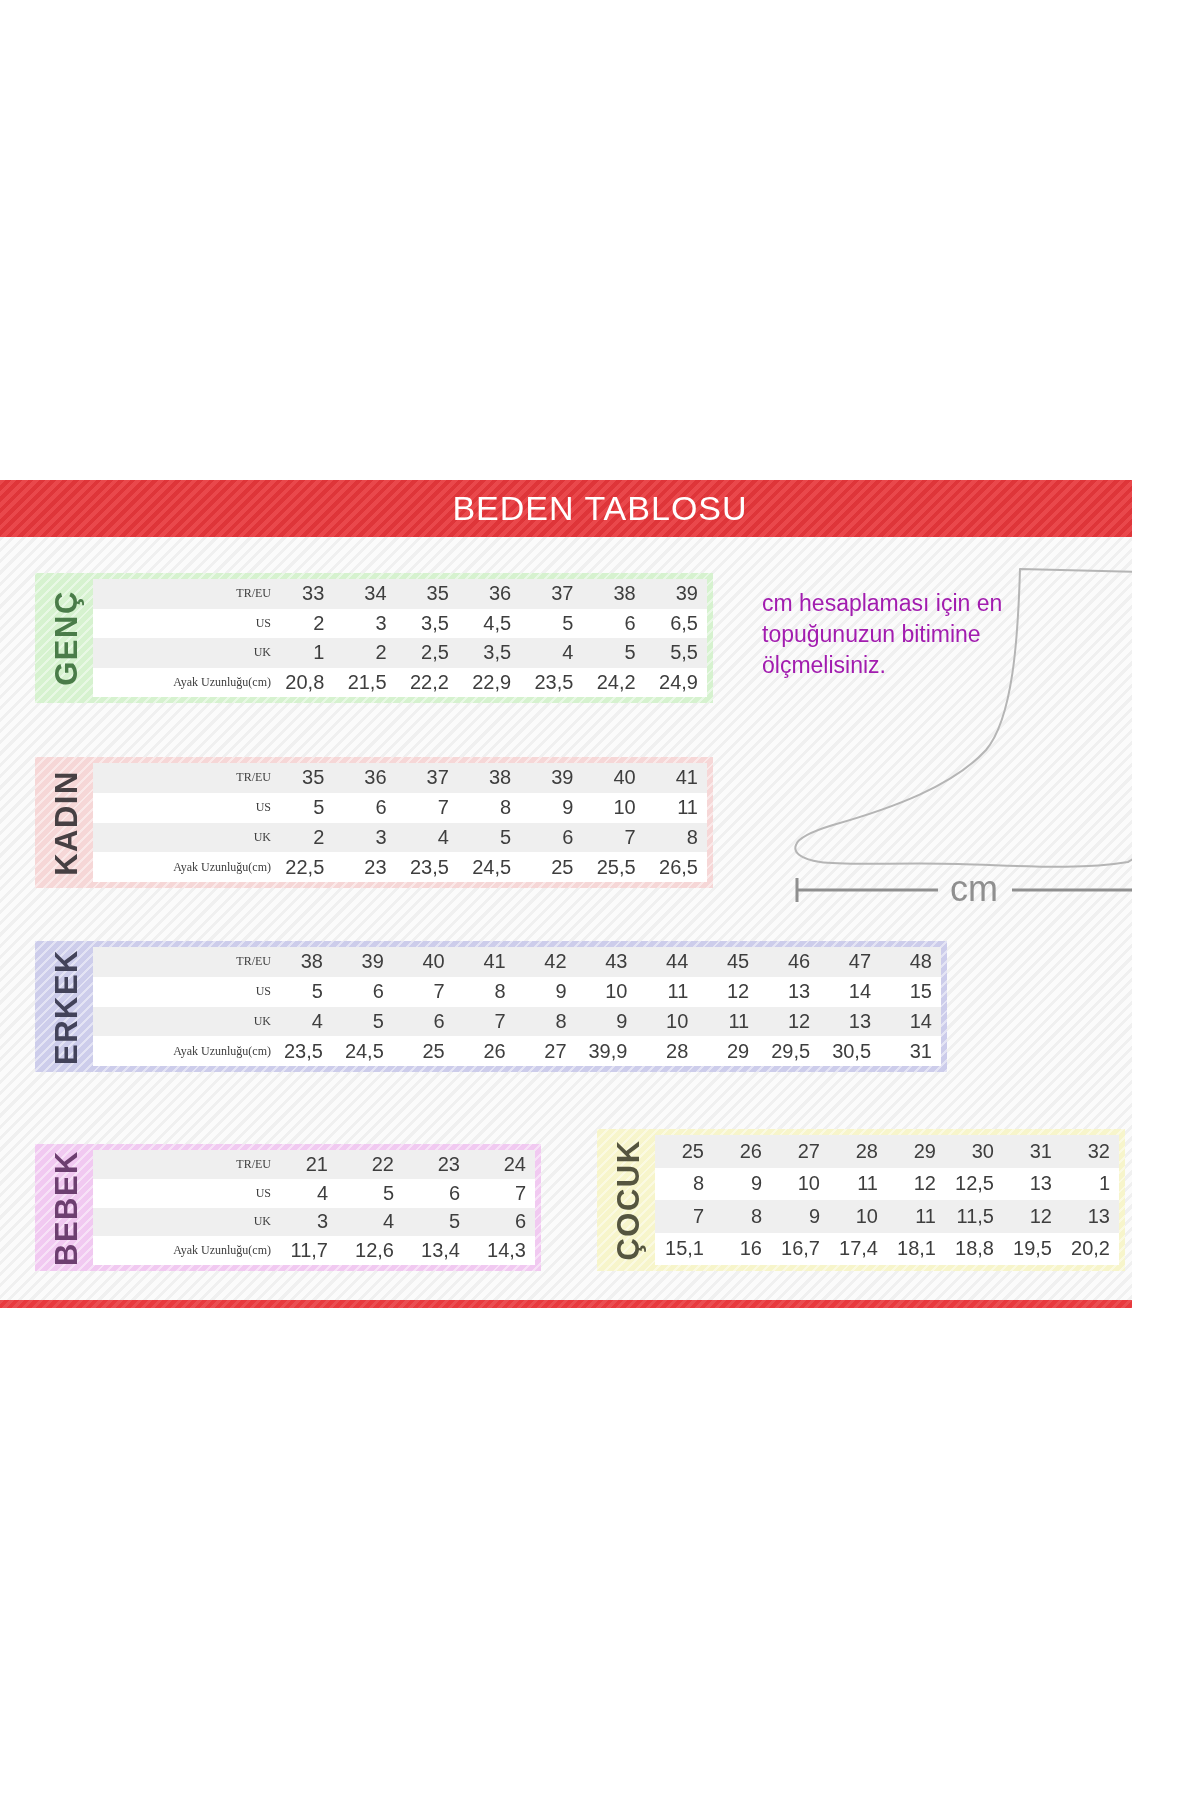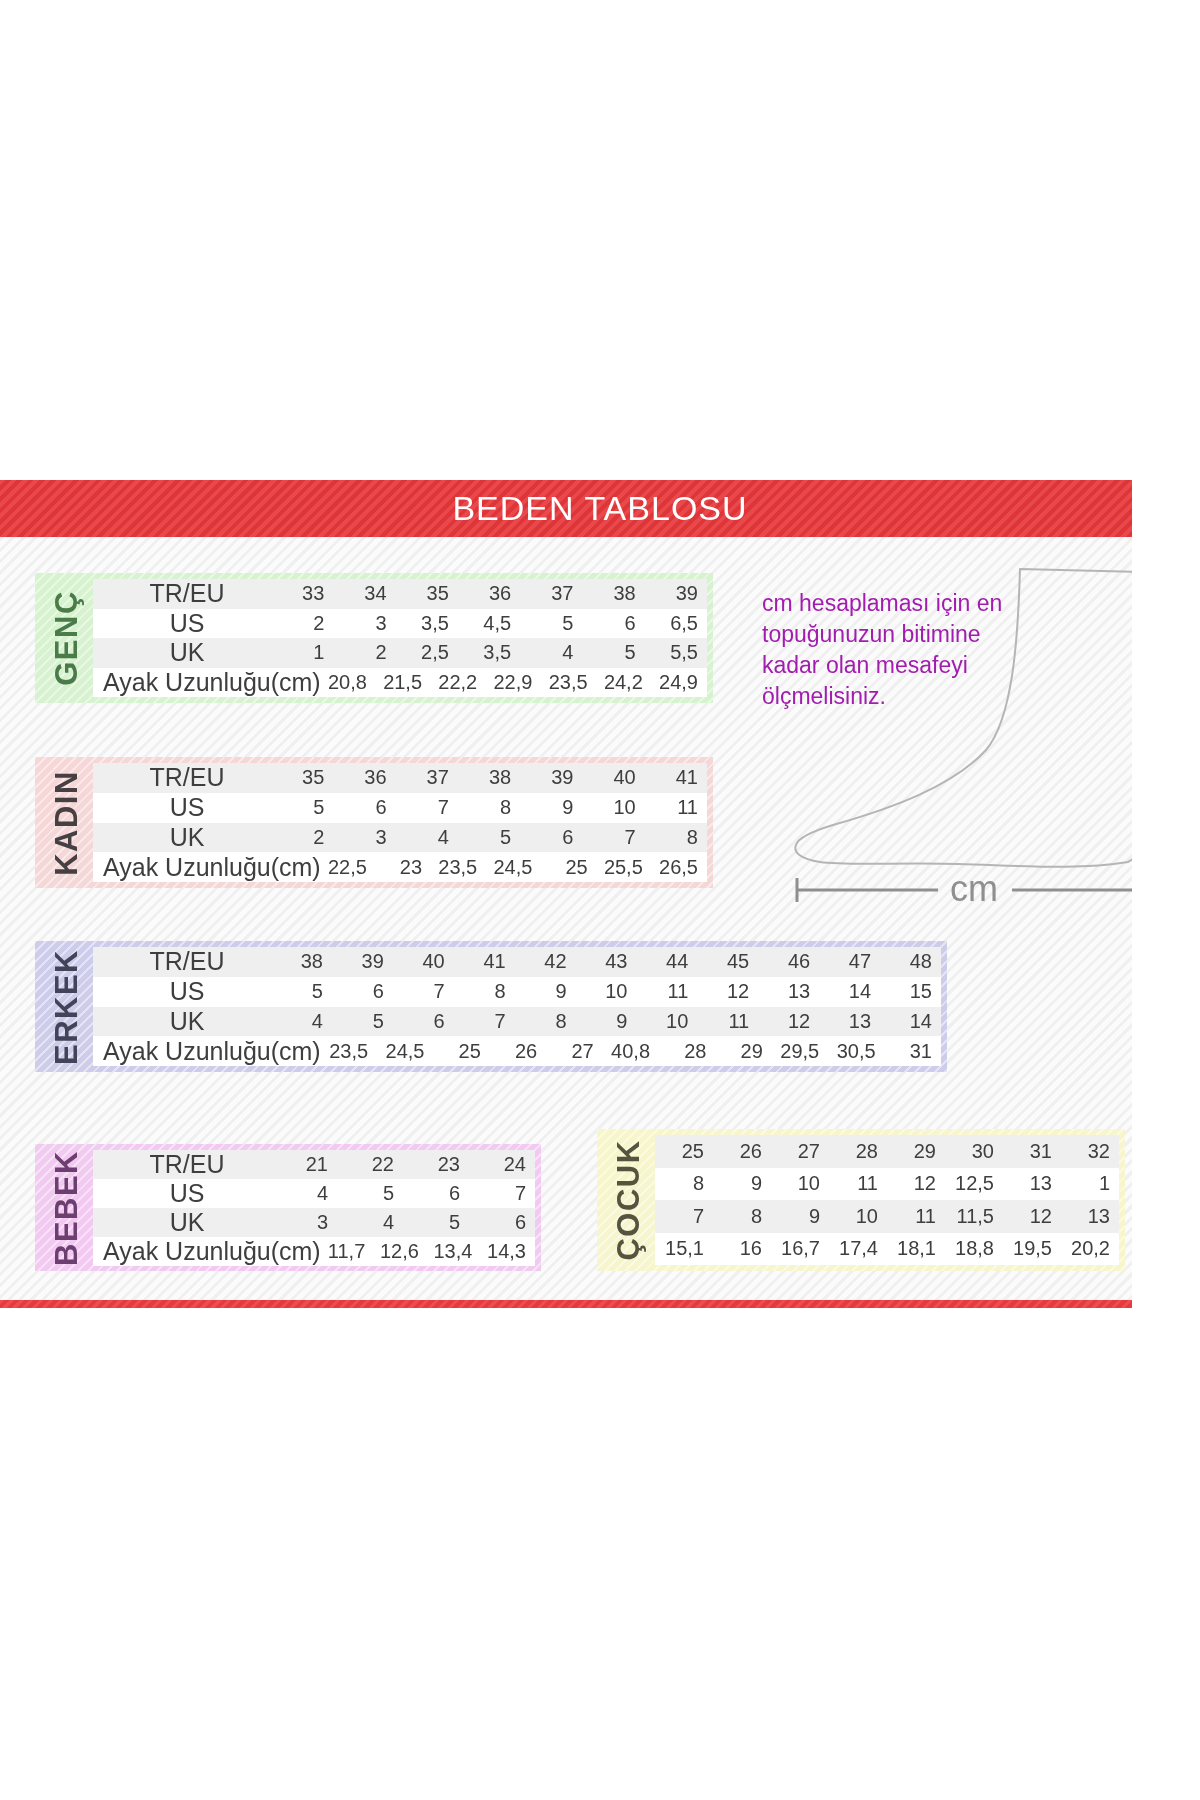--- a/index.html
+++ b/index.html
@@ -43,21 +43,21 @@
     overflow:visible;
   }
   .side span{
     transform:rotate(-90deg);white-space:nowrap;
     font-size:31px;font-weight:600;letter-spacing:1.5px;
   }
   .rows{flex:1;display:flex;flex-direction:column;background:#ffffff;}
   .row{flex:1;display:flex;align-items:center;background:#ffffff;
        font-size:20px;color:#3e3e3e;}
   .row.alt{background:#efefef;}
-  .lbl{flex:0 0 168px;padding-left:10px;text-align:center;white-space:nowrap;font-size:25px;}
+  .lbl{flex:0 0 168px;padding-left:10px;text-align:right;white-space:nowrap;font-size:12px;font-family:Liberation Serif, serif;}
   .cell{flex:1;text-align:right;padding-right:9px;white-space:nowrap;}
 
   .info-text{
     position:absolute;left:762px;top:588px;width:310px;
     color:#a21caf;font-size:23px;line-height:31px;
   }
 
   .foot-wrap{position:absolute;left:788px;top:558px;width:372px;height:350px;}
 </style>
 </head>
@@ -212,21 +212,21 @@
           <div class="cell">13</div>
           <div class="cell">14</div>
         </div>
         <div class="row">
           <div class="lbl">Ayak Uzunluğu(cm)</div>
           <div class="cell">23,5</div>
           <div class="cell">24,5</div>
           <div class="cell">25</div>
           <div class="cell">26</div>
           <div class="cell">27</div>
-          <div class="cell">40,8</div>
+          <div class="cell">39,9</div>
           <div class="cell">28</div>
           <div class="cell">29</div>
           <div class="cell">29,5</div>
           <div class="cell">30,5</div>
           <div class="cell">31</div>
         </div>
       </div>
     </div>
   <div class="size-table t-bebek" style="background-color: rgb(241, 201, 241);">
       <div class="side">
@@ -307,21 +307,20 @@
           <div class="cell">18,8</div>
           <div class="cell">19,5</div>
           <div class="cell">20,2</div>
         </div>
       </div>
     </div>
 
   <div class="info-text">
     <div>cm hesaplaması için en</div>
     <div>topuğunuzun bitimine</div>
-    <div>kadar olan mesafeyi</div>
     <div>ölçmelisiniz.</div>
   </div>
 
   <div class="foot-wrap">
     <svg width="372" height="350" viewBox="0 0 372 350">
       <path d="M 232,11
                L 350,14
                C 347,90 344,180 352,252
                C 355,280 356,296 340,304
                C 290,312 240,308 170,306

